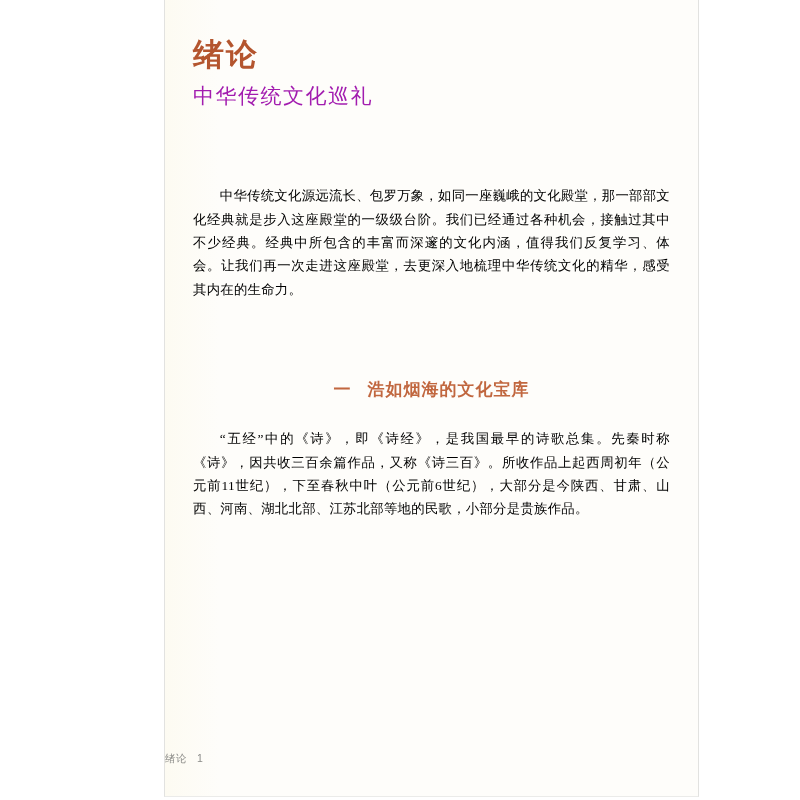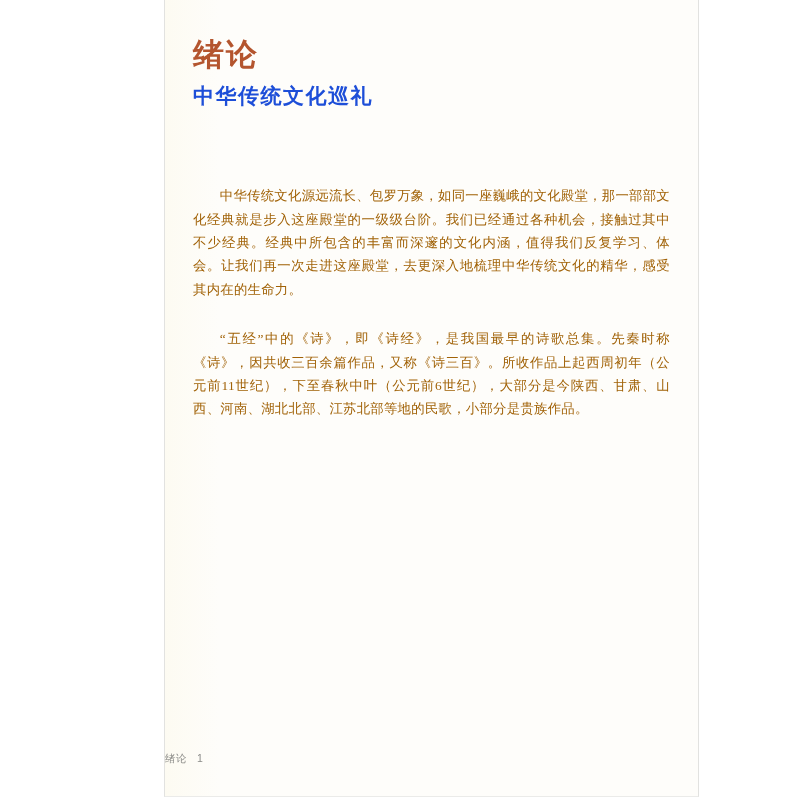--- a/index.html
+++ b/index.html
@@ -61,23 +61,23 @@
   }
   .chapter-title {
     color: #b4552e;
     font-size: 31px;
     font-weight: bold;
     letter-spacing: 2px;
     line-height: 1.25;
     font-family: "Liberation Serif", "DejaVu Serif", serif;
   }
   .chapter-subtitle {
-    color: #1d4ed8;
+    color: #a21caf;
     font-size: 21px;
-    font-weight: bold;
+    font-weight: normal;
     letter-spacing: 1.5px;
     line-height: 1.45;
     margin-top: 6px;
     font-family: "Liberation Serif", "DejaVu Serif", serif;
   }
 
   
   .lead-block {
     margin-top: 73px;
   }
@@ -96,21 +96,21 @@
   .section-heading .sec-num {
     margin-right: 16px;
   }
 
   
   .body-block {
     margin-top: 26px;
   }
   p.para {
     margin: 0;
-    color: #a16207;
+    color: #000000;
     font-size: 13.4px;
     line-height: 23.4px;
     text-align: justify;
     text-justify: inter-character;
     text-indent: 2em;
     letter-spacing: 0.25px;
     font-family: "Liberation Serif", "DejaVu Serif", serif;
   }
   p.para + p.para {
     margin-top: 0;
@@ -145,20 +145,23 @@
 
       <div class="title-block">
         <div class="chapter-title">绪论</div>
         <div class="chapter-subtitle">中华传统文化巡礼</div>
       </div>
 
       <div class="lead-block">
         <p class="para">中华传统文化源远流长、包罗万象，如同一座巍峨的文化殿堂，那一部部文化经典就是步入这座殿堂的一级级台阶。我们已经通过各种机会，接触过其中不少经典。经典中所包含的丰富而深邃的文化内涵，值得我们反复学习、体会。让我们再一次走进这座殿堂，去更深入地梳理中华传统文化的精华，感受其内在的生命力。</p>
       </div>
 
+      <div class="section-heading">
+        <span class="sec-num">一</span><span>浩如烟海的文化宝库</span>
+      </div>
 
       <div class="body-block">
         <p class="para">“五经”中的《诗》，即《诗经》，是我国最早的诗歌总集。先秦时称《诗》，因共收三百余篇作品，又称《诗三百》。所收作品上起西周初年（公元前11世纪），下至春秋中叶（公元前6世纪），大部分是今陕西、甘肃、山西、河南、湖北北部、江苏北部等地的民歌，小部分是贵族作品。</p>
       </div>
 
       <div class="page-footer">
         <span class="footer-label">绪论</span><span class="footer-number">1</span>
       </div>
 
     </div>

